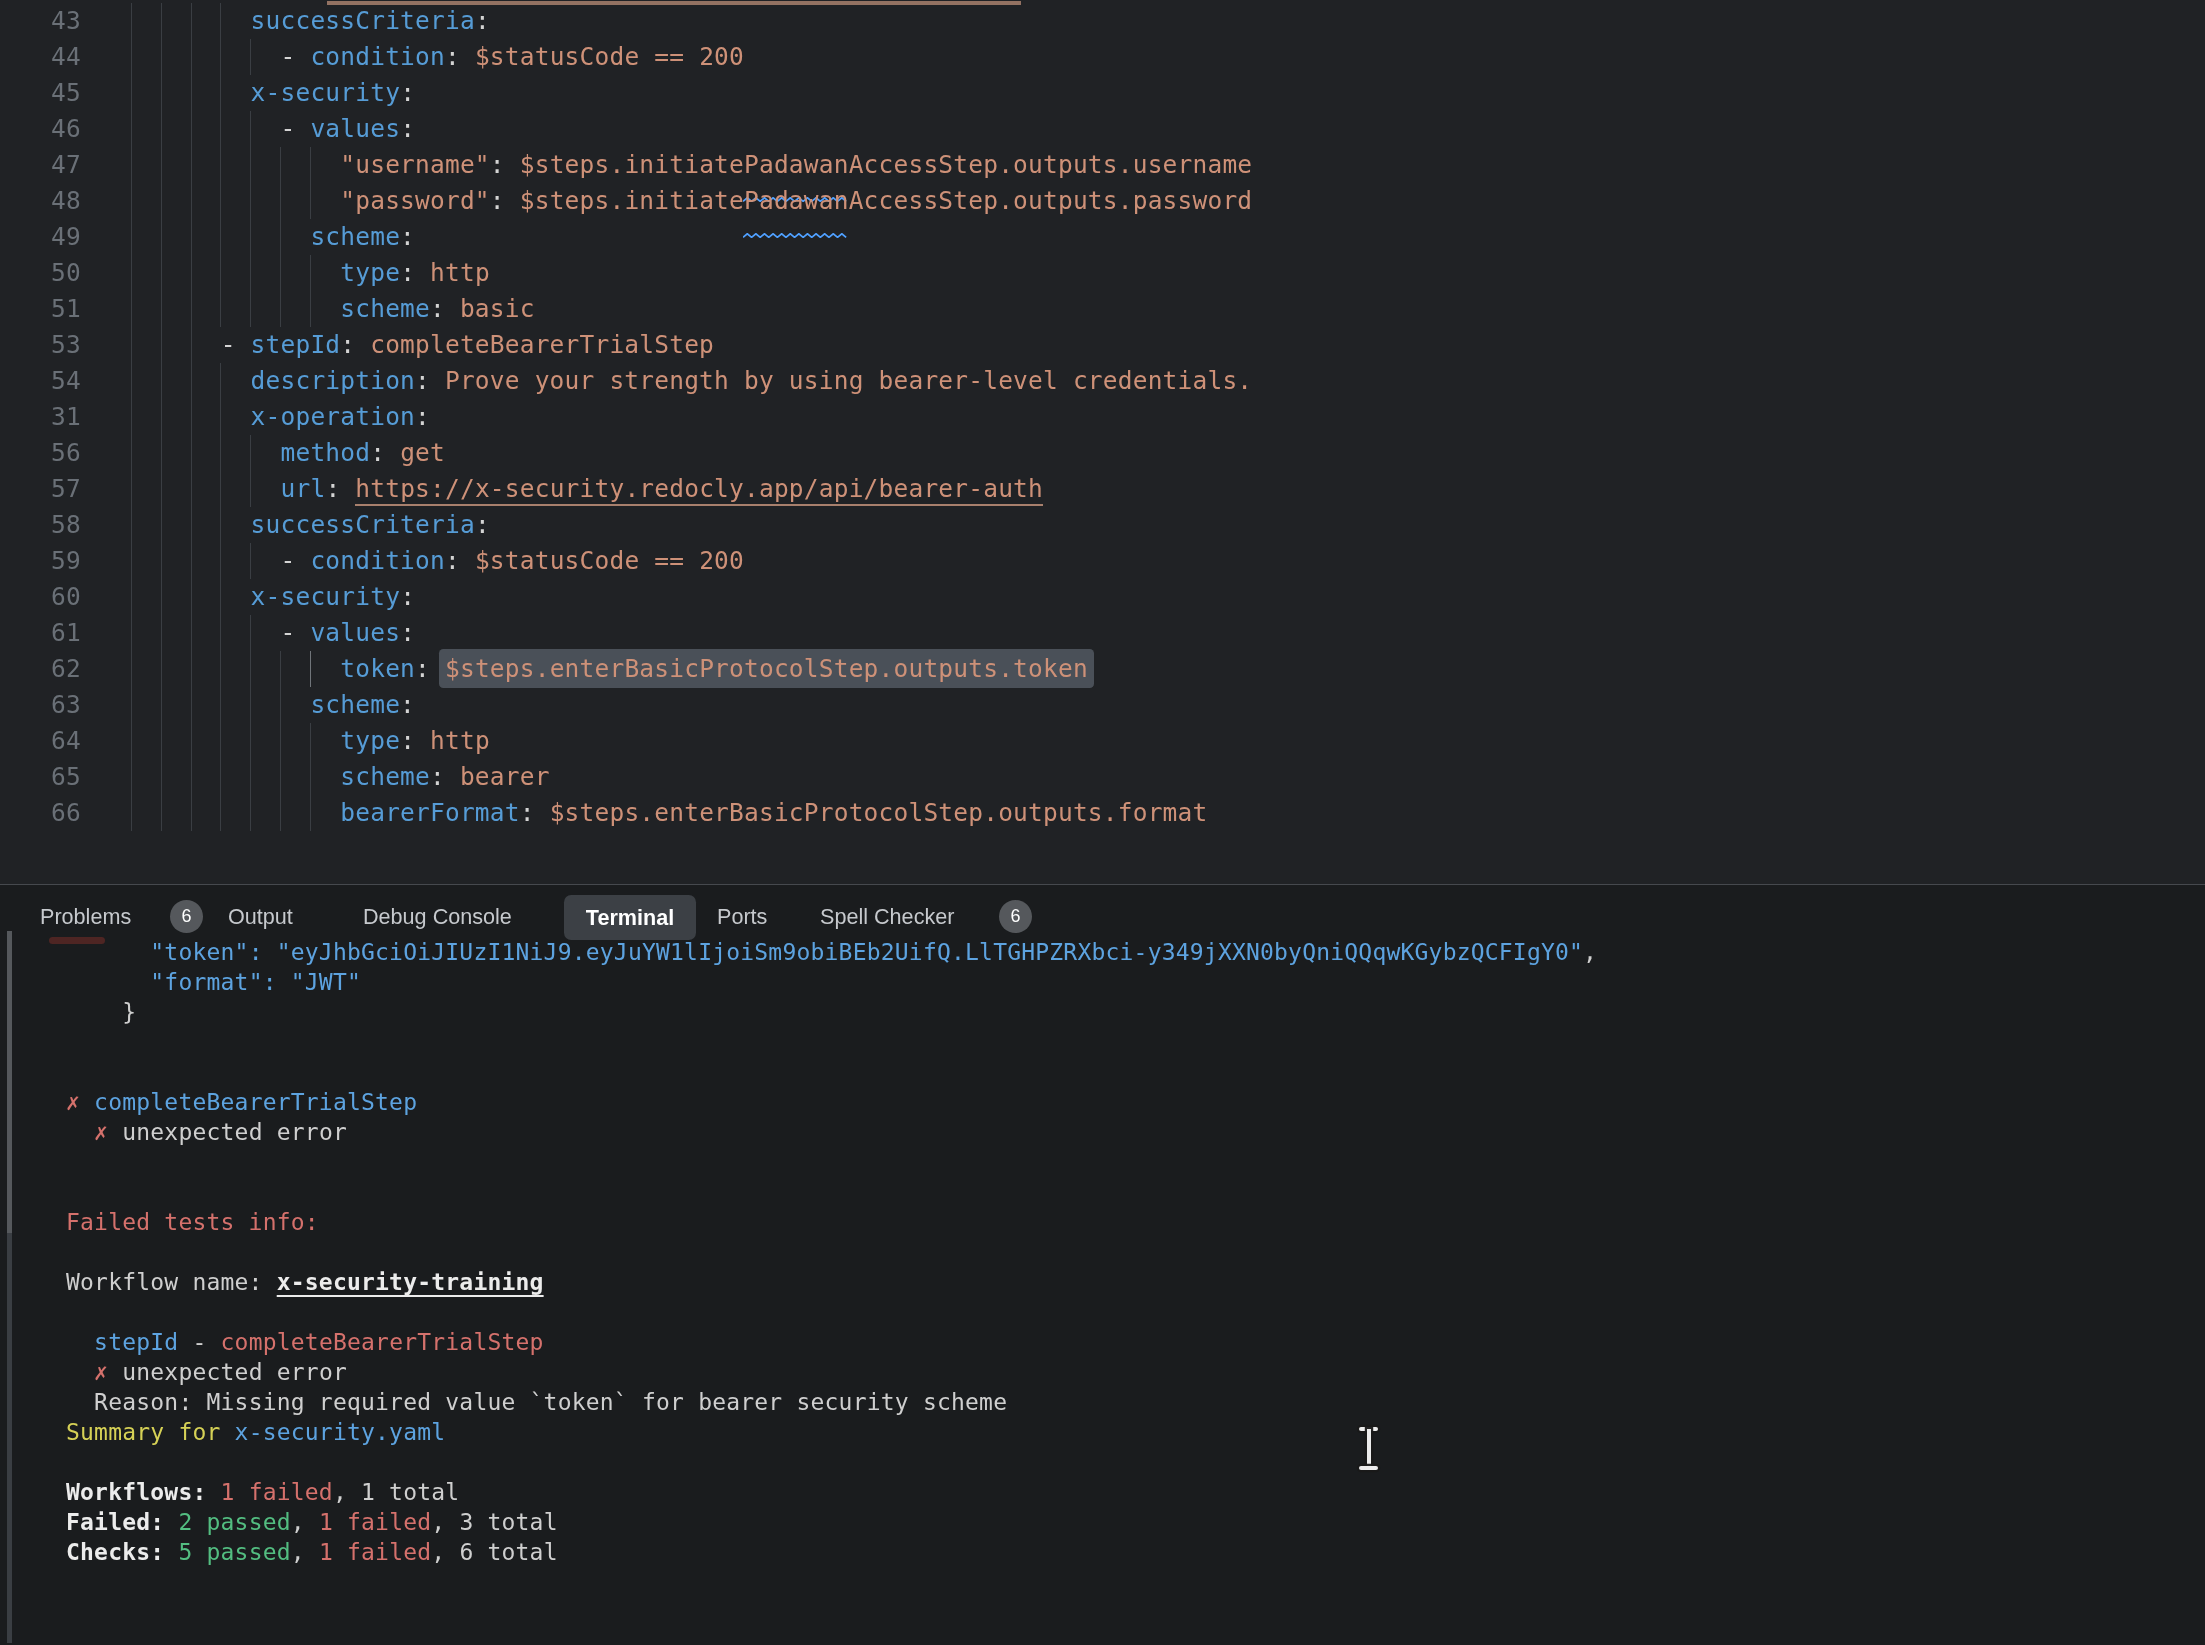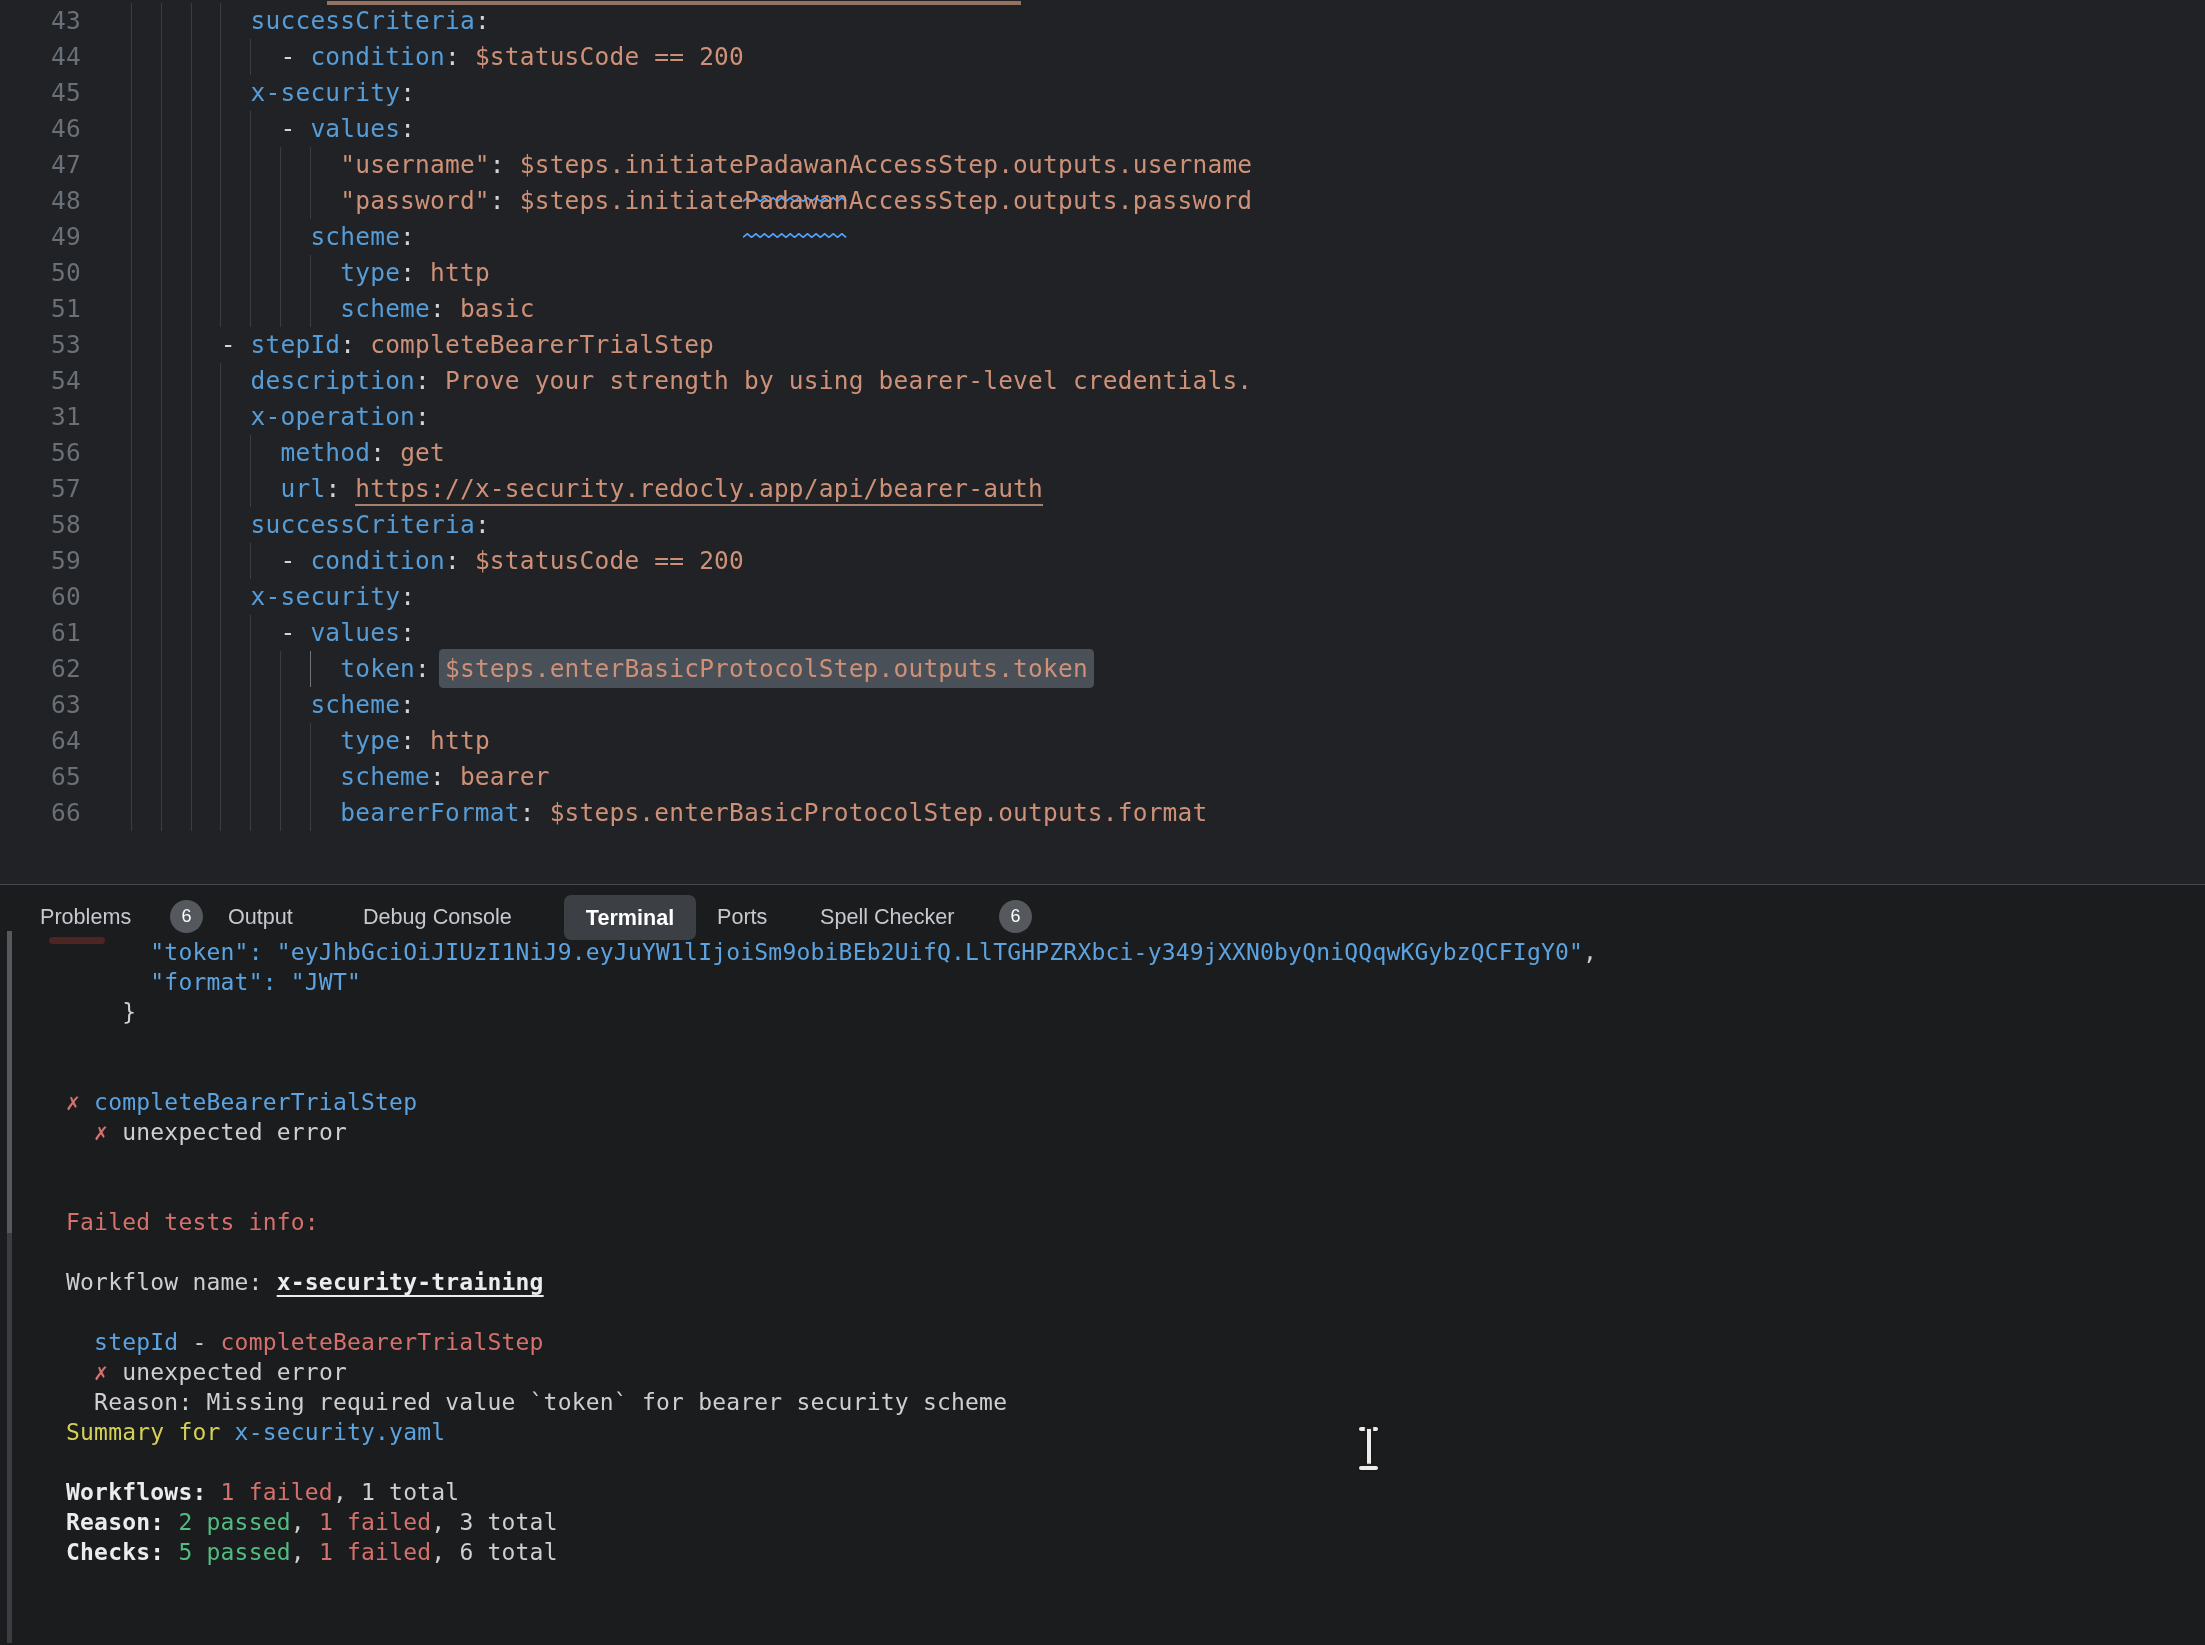--- a/index.html
+++ b/index.html
@@ -138,21 +138,21 @@
       <div class="t-line"><span class="t-r">Failed tests info:</span></div>
       <div class="t-line"></div>
       <div class="t-line"><span class="t-w">Workflow name: </span><span class="t-u">x-security-training</span></div>
       <div class="t-line"></div>
       <div class="t-line">  <span class="t-b">stepId</span><span class="t-w"> - </span><span class="t-r">completeBearerTrialStep</span></div>
       <div class="t-line">  <span class="t-r">✗ </span><span class="t-w">unexpected error</span></div>
       <div class="t-line">  <span class="t-w">Reason: Missing required value `token` for bearer security scheme</span></div>
       <div class="t-line"><span class="t-y">Summary for </span><span class="t-b">x-security.yaml</span></div>
       <div class="t-line"></div>
       <div class="t-line"><span class="t-bw">Workflows: </span><span class="t-r">1 failed</span><span class="t-w">, 1 total</span></div>
-      <div class="t-line"><span class="t-bw">Reason: </span><span class="t-g">2 passed</span><span class="t-w">, </span><span class="t-r">1 failed</span><span class="t-w">, 3 total</span></div>
+      <div class="t-line"><span class="t-bw">Failed: </span><span class="t-g">2 passed</span><span class="t-w">, </span><span class="t-r">1 failed</span><span class="t-w">, 3 total</span></div>
       <div class="t-line"><span class="t-bw">Checks: </span><span class="t-g">5 passed</span><span class="t-w">, </span><span class="t-r">1 failed</span><span class="t-w">, 6 total</span></div>
     </div>
 
   <div id="cursor-ibeam">
     <div class="bar-top"></div>
       <div class="stem"></div>
       <div class="bar-bot"></div>
   </div>
 
 </div>

